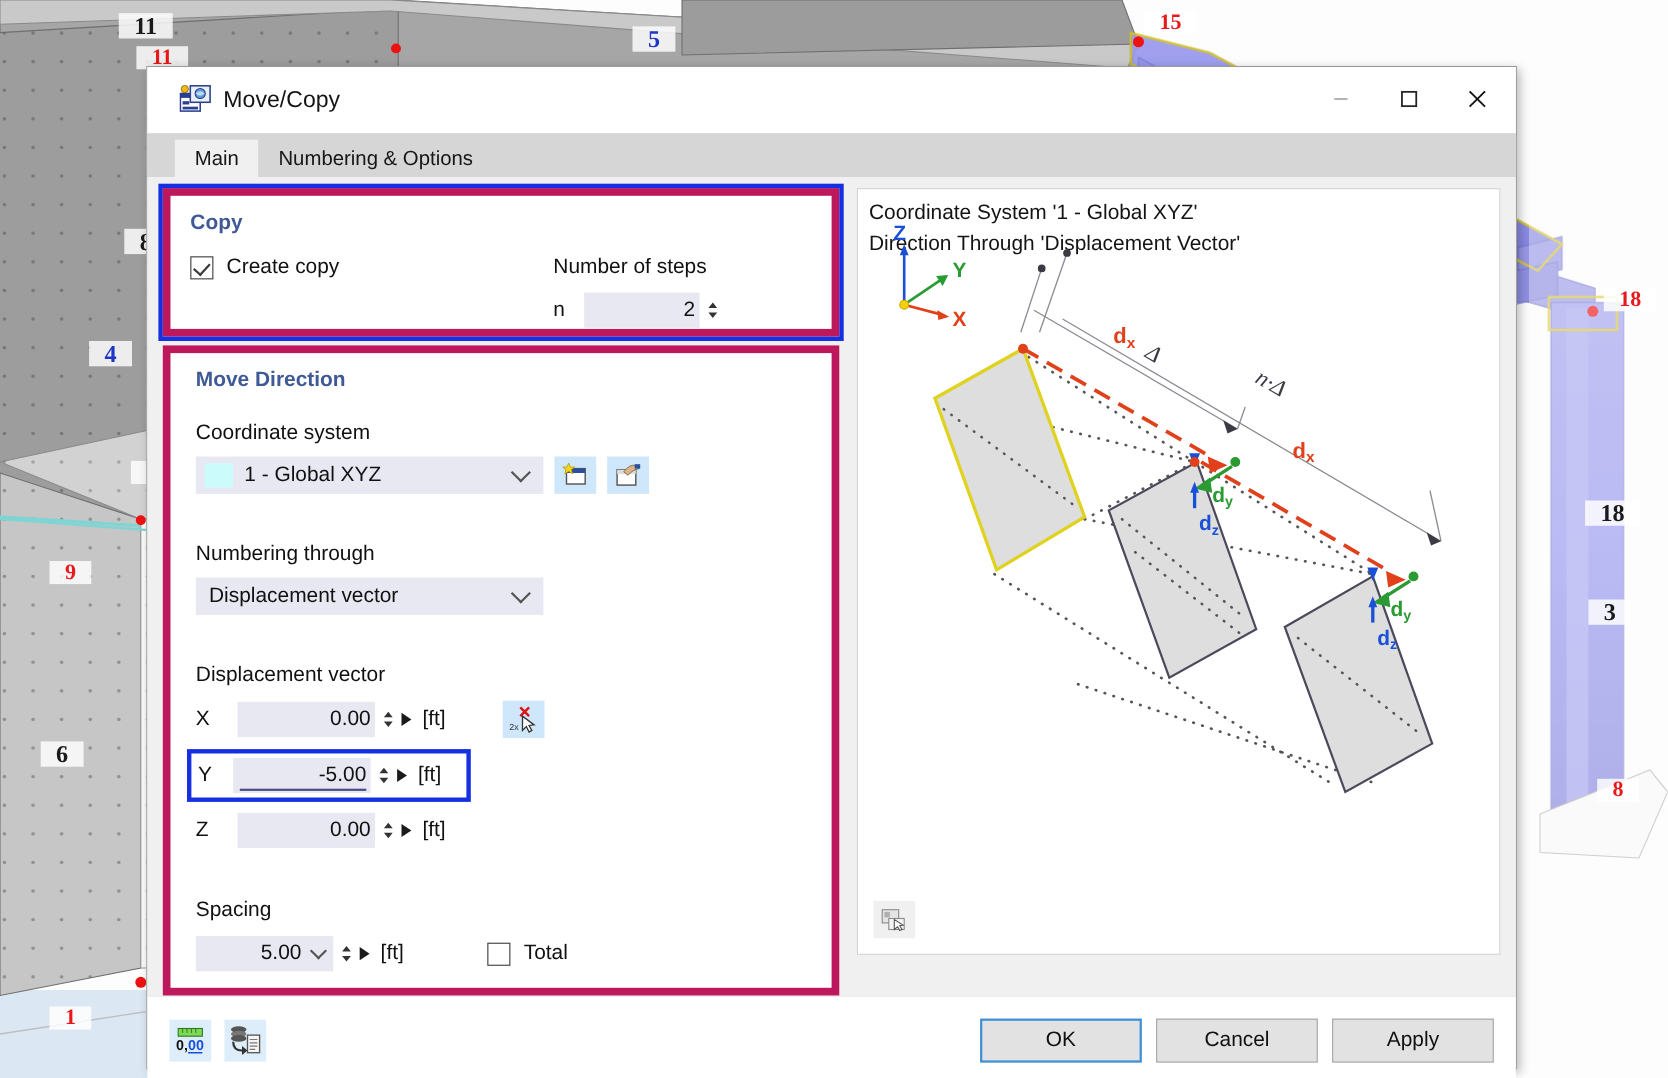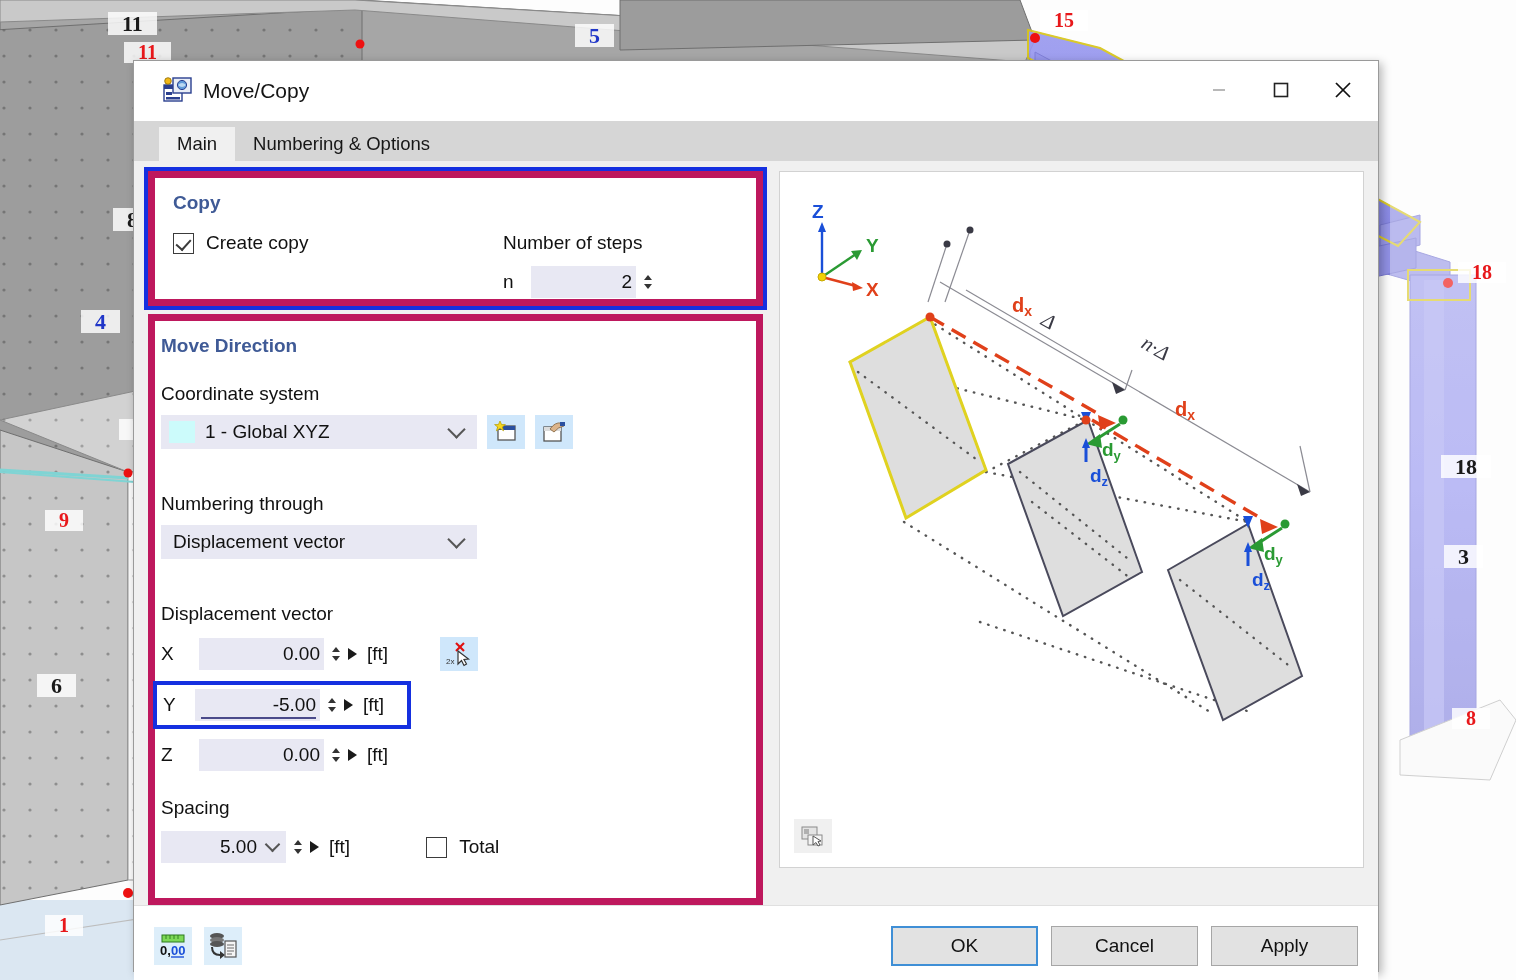--- a/index.html
+++ b/index.html
@@ -89,21 +89,21 @@
   }
   .hilite {
     outline: 4px solid #1530e0;
     outline-offset: 0px;
   }
 
   #copypanel {
     height: 135px; padding: 14px 18px;
   }
   #movepanel {
-    margin-top: 8px; height: 591px; padding: 14px 6px;
+    margin-top: 8px; height: 591px; padding: 14px 23px;
   }
 
   .lbl { font-size: 19px; color: #111; }
 
   
   .cbx {
     width: 21px; height: 21px; border: 1.6px solid #3b3b3b;
     background: #fff; display: inline-block; position: relative;
     vertical-align: middle; flex: 0 0 21px;
   }
@@ -426,21 +426,21 @@
             <span>0.00</span>
           </div>
           <div class="spin">
               <i class="up"></i>
               <i class="dn"></i>
             </div>
           <div class="playtri"></div>
           <span class="unit">[ft]</span>
         </div>
 
-        <div class="lbl" style="margin-top:26px;">Spacing</div>
+        <div class="lbl" style="margin-top:46px;">Spacing</div>
         <div style="display:flex;align-items:center;margin-top:12px;">
           <div class="field" style="width:125px;justify-content:flex-end;padding-right:8px;">
             <span>5.00</span>
             <span style="display:inline-block;width:11px;height:11px;border-right:2px solid #555;border-bottom:2px solid #555;transform:rotate(45deg);margin-left:10px;margin-top:-5px;"></span>
           </div>
           <div class="spin">
               <i class="up"></i>
               <i class="dn"></i>
             </div>
           <div class="playtri"></div>
@@ -448,20 +448,24 @@
           <div style="display:flex;align-items:center;margin-left:76px;">
             <span class="cbx"></span>
             <span class="lbl" style="margin-left:12px;">Total</span>
           </div>
         </div>
       </div>
     </div>
 
     <div id="rightcol">
       <div id="graphic">
+        <div id="gtitle">
+          <div>Coordinate System '1 - Global XYZ'</div>
+          <div>Direction Through 'Displacement Vector'</div>
+        </div>
 
         <svg width="586" height="697" viewBox="0 0 586 697" style="position:absolute;left:0;top:0;">
 
           <g>
             <line x1="42" y1="105" x2="42" y2="58" stroke="#1a4fd8" stroke-width="2.4"></line>
             <polygon points="42,50 38,60 46,60" fill="#1a4fd8"></polygon>
             <text x="32" y="46" fill="#1a4fd8" font-size="19" font-weight="bold" font-family="Liberation Sans, sans-serif">Z</text>
             <line x1="42" y1="105" x2="76" y2="82" stroke="#2a9a33" stroke-width="2.4"></line>
             <polygon points="82,78 71,79 77,88" fill="#2a9a33"></polygon>
             <text x="86" y="80" fill="#2a9a33" font-size="19" font-weight="bold" font-family="Liberation Sans, sans-serif">Y</text>

